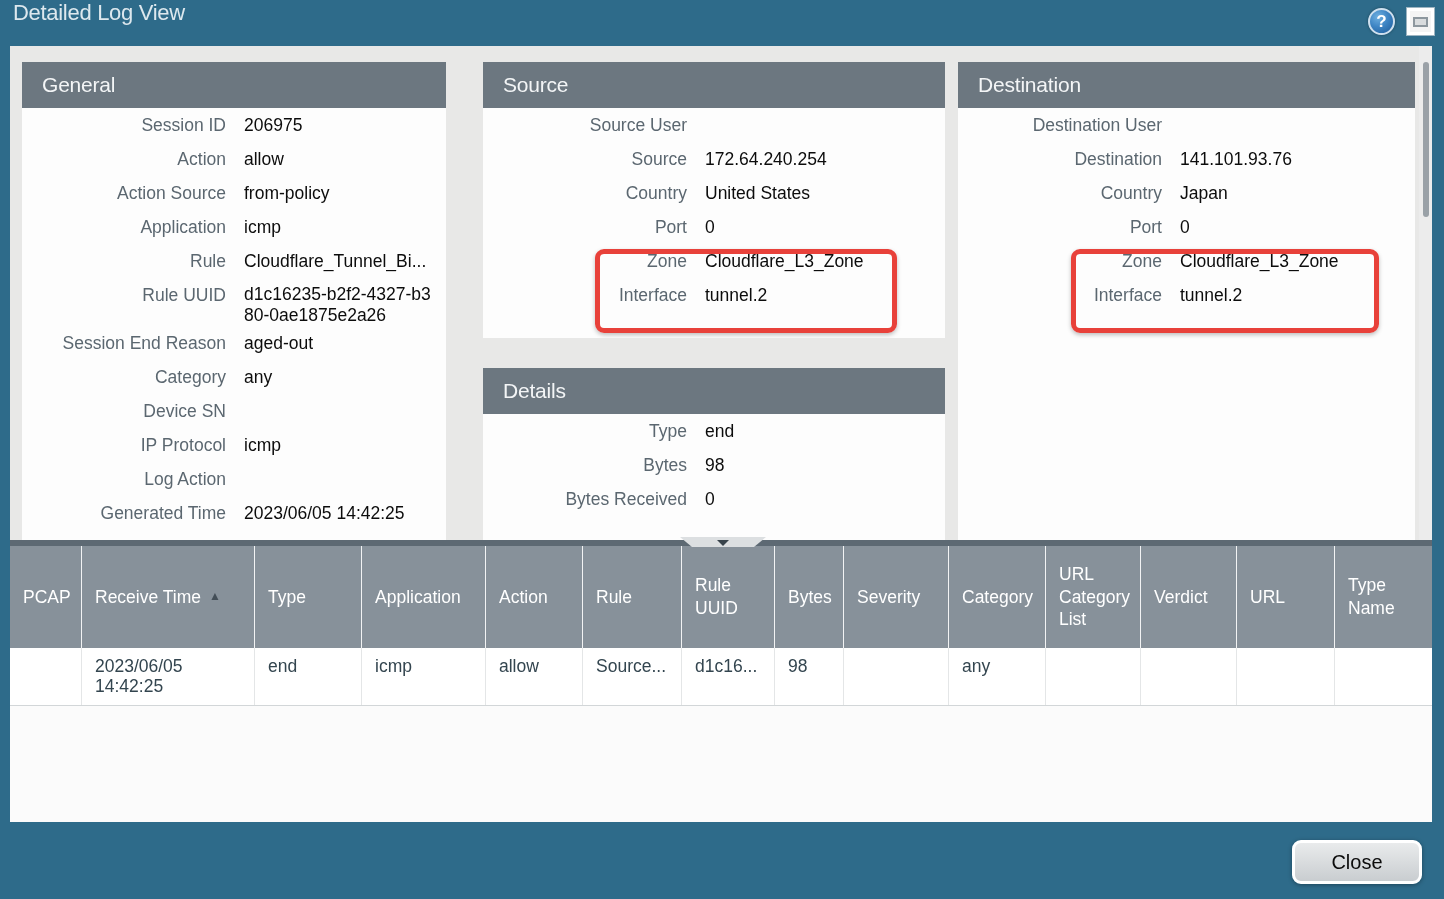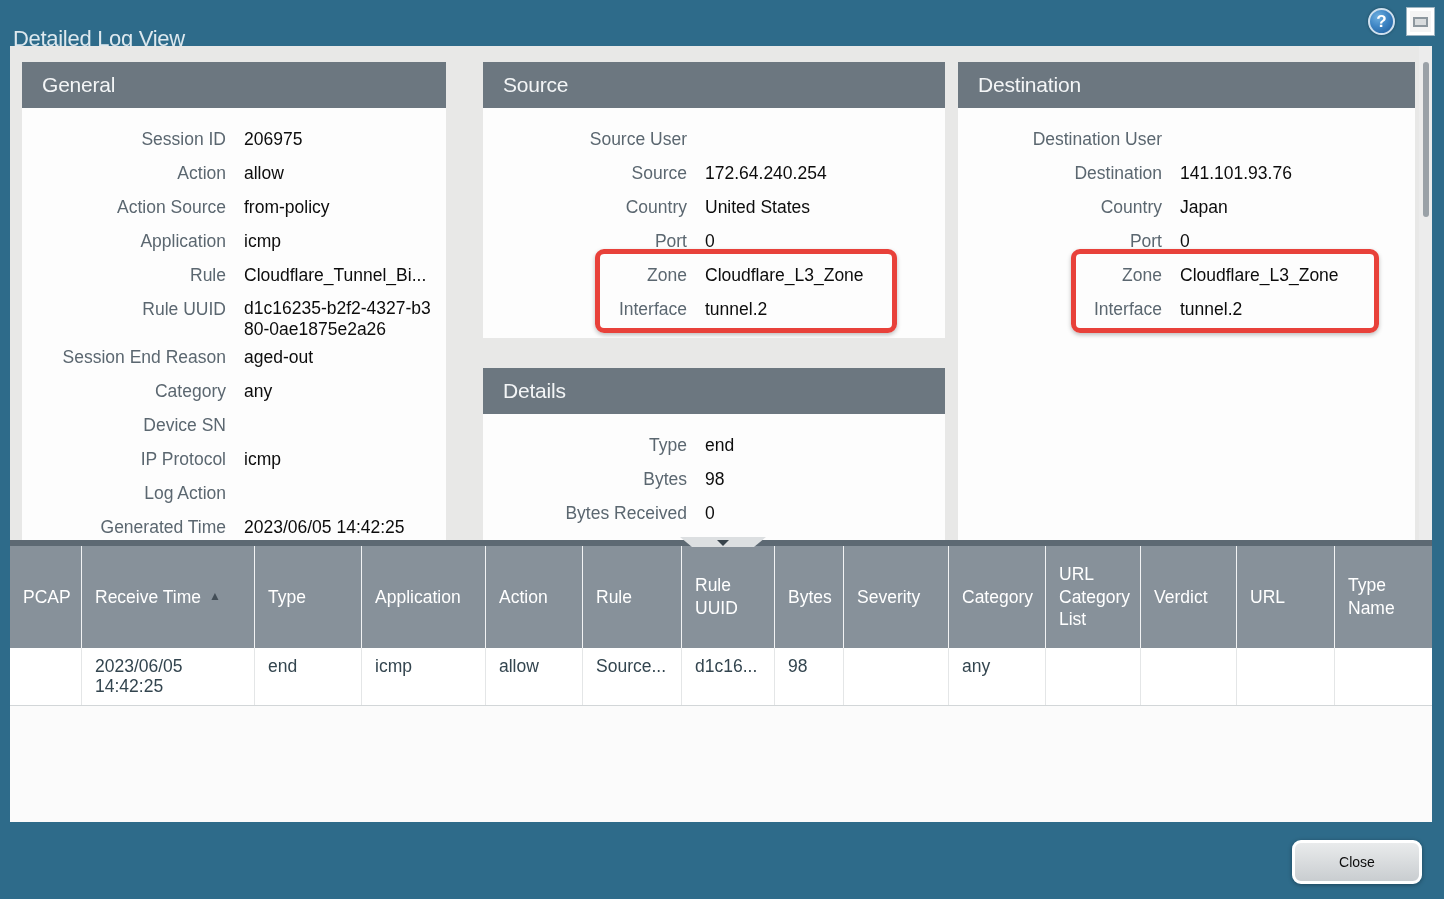--- a/index.html
+++ b/index.html
@@ -7,21 +7,21 @@
   body {
     font-family:"Liberation Sans", sans-serif;
     background:#2e6b8a;
     position:relative;
     overflow:hidden;
   }
 
   
   .titlebar { position:absolute; left:0; top:0; width:100%; height:46px; background:#2e6b8a; }
   .titlebar .title {
-    position:absolute; left:13px; top:26px;
+    position:absolute; left:13px; top:0;
     font-size:22px; letter-spacing:-0.3px; color:#dde8ee; font-weight:400;
   }
   .title-icons { position:absolute; right:10px; top:8px; display:flex; gap:12px; align-items:center; }
   .help-icon {
     width:27px; height:27px; border-radius:50%;
     background:radial-gradient(circle at 35% 30%, #6fb0e0 0%, #3e85c4 45%, #1c5a97 100%);
     border:2px solid #cfe0ee;
     color:#fff; font-size:17px; font-weight:bold; text-align:center; line-height:23px;
     box-shadow:0 0 3px rgba(0,0,0,.35); cursor:pointer;
   }
@@ -35,21 +35,21 @@
   .content {
     position:absolute; left:10px; top:46px; width:1422px; height:776px;
     background:#e8e8e7;
   }
 
   .panel { position:absolute; background:#fdfdfd; overflow:hidden; }
   .panel-header {
     height:46px; background:#6c7780; color:#f3f5f6;
     font-size:21px; letter-spacing:-0.2px; line-height:46px; padding-left:20px;
   }
-  .panel-body { position:relative; padding-top:14px; }
+  .panel-body { position:relative; }
 
   .field-row { display:flex; min-height:34px; align-items:flex-start; }
   .field-label {
     width:204px; flex:0 0 204px; text-align:right; color:#5b6770;
     font-size:17.5px; line-height:34px; white-space:nowrap;
   }
   .field-value {
     flex:1; padding-left:18px; padding-right:14px; color:#0c0c0c;
     font-size:17.5px; line-height:34px; word-break:break-all;
   }
@@ -93,21 +93,21 @@
     padding:8px 6px 6px 13px; overflow:hidden; white-space:normal;
   }
   .tbl-row .td:last-child { border-right:none; }
 
   
   .footer { position:absolute; left:0; top:822px; width:100%; height:77px; background:#2e6b8a; }
   .close-btn {
     position:absolute; right:22px; top:18px; width:130px; height:44px;
     background:linear-gradient(#e9ebec, #c9cdd0);
     border:3px solid #ffffff; border-radius:9px;
-    font-family:"Liberation Sans", sans-serif; font-size:14px; color:#0c0c0c;
+    font-family:"Liberation Sans", sans-serif; font-size:20px; color:#0c0c0c;
     box-shadow:0 1px 4px rgba(0,0,0,.35); cursor:pointer;
   }
 </style>
 </head>
 <body>
 
 <div class="titlebar">
   <div class="title">Detailed Log View</div>
   <div class="title-icons">
     <div class="help-icon">?</div>

